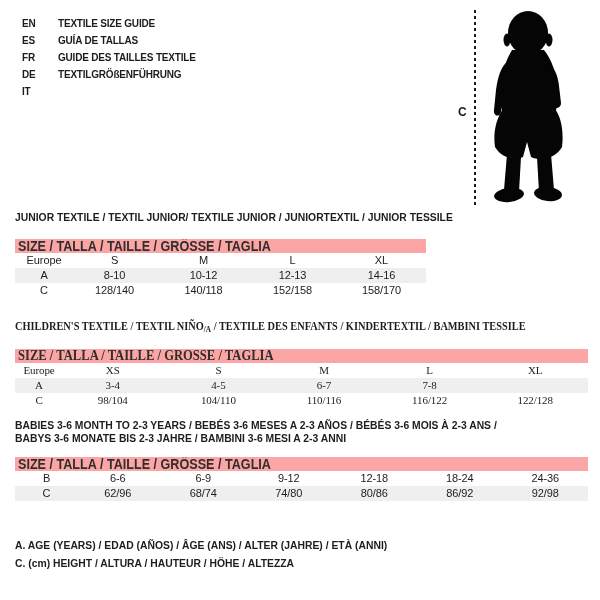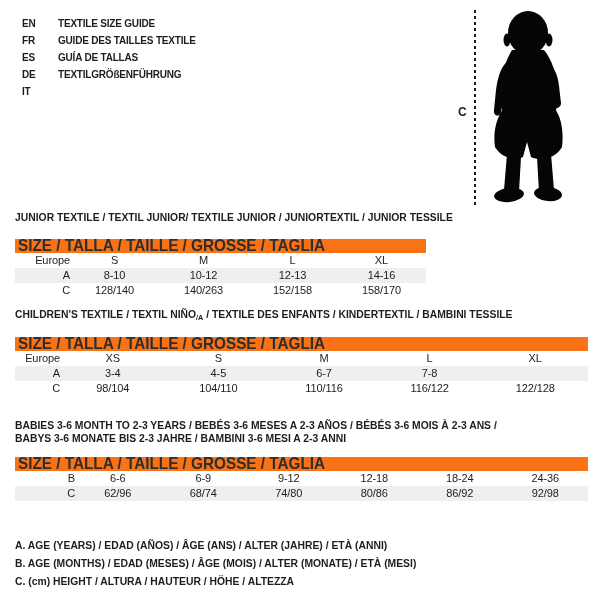--- a/index.html
+++ b/index.html
@@ -16,57 +16,57 @@
   
   .figure { position:absolute; left:452px; top:8px; width:140px; height:204px; }
   .dotted-line { position:absolute; left:22px; top:2px; width:2px; height:198px;
     background:repeating-linear-gradient(to bottom, #1a1a1a 0 3px, transparent 3px 6px); }
   .c-label { position:absolute; left:6px; top:97px; font-size:12px; font-weight:bold; }
   .baby-svg { position:absolute; left:30px; top:2px; }
 
   
   .section { position:absolute; left:15px; }
   .sec1 { top:211px; width:411px; }
-  .sec2 { top:308px; width:573px; }
+  .sec2 { top:320px; width:573px;font-family:Liberation Serif, serif; }
   .sec3 { top:419px; width:573px; }
   .sec-title { font-size:11.5px; font-weight:bold; line-height:13px; white-space:nowrap; }
   .cond { display:inline-block; transform:scaleX(0.9); transform-origin:0 50%; white-space:nowrap; }
   .subscript { font-size:8px; position:relative; top:2px; }
-  .size-bar { margin-top:15px; height:14px; line-height:14px; background:#f97316;
-    font-size:17px; font-weight:bold; color:#2e2e2e; padding-left:3px; overflow:hidden; }
+  .size-bar { margin-top:15px; height:14px; line-height:14px; background:#fca5a5;
+    font-size:14px; font-weight:bold; color:#2e2e2e; padding-left:3px; overflow:hidden; }
   .sec3 .size-bar { margin-top:12px; }
   .trow { display:grid; height:15px; line-height:15px; font-size:11px; letter-spacing:-0.1px; }
   .t1 .trow { grid-template-columns:55px repeat(4,1fr); }
   .t2 .trow { grid-template-columns:45px repeat(5,1fr); }
   .t3 .trow { grid-template-columns:60px repeat(6,1fr); }
-  .trow .rl { text-align:right; padding-left:3px; }
+  .trow .rl { text-align:center; padding-left:3px; }
   .trow .cell { text-align:center; }
   .trow.alt { background:#efefef; }
 
   
   .legend { position:absolute; left:15px; top:536px; }
   .legend-line { font-size:11.5px; font-weight:bold; line-height:18px; white-space:nowrap; }
 </style>
 </head>
 <body>
 
 <div class="page">
 
   <div class="lang-block">
     <div class="lang-row">
       <span class="lang-code">EN</span>
       <span class="lang-title">TEXTILE SIZE GUIDE</span>
     </div>
     <div class="lang-row">
+      <span class="lang-code">ES</span>
+      <span class="lang-title">GUÍA DE TALLAS</span>
+    </div>
+    <div class="lang-row">
       <span class="lang-code">FR</span>
       <span class="lang-title">GUIDE DES TAILLES TEXTILE</span>
-    </div>
-    <div class="lang-row">
-      <span class="lang-code">ES</span>
-      <span class="lang-title">GUÍA DE TALLAS</span>
     </div>
     <div class="lang-row">
       <span class="lang-code">DE</span>
       <span class="lang-title">TEXTILGRÖßENFÜHRUNG</span>
     </div>
     <div class="lang-row">
       <span class="lang-code">IT</span>
     </div>
   </div>
 
@@ -107,21 +107,21 @@
     <div class="trow alt">
       <span class="rl">A</span>
       <span class="cell">8-10</span>
       <span class="cell">10-12</span>
       <span class="cell">12-13</span>
       <span class="cell">14-16</span>
     </div>
     <div class="trow">
       <span class="rl">C</span>
       <span class="cell">128/140</span>
-      <span class="cell">140/263</span>
+      <span class="cell">140/118</span>
       <span class="cell">152/158</span>
       <span class="cell">158/170</span>
     </div>
   </div>
 
   <div class="section sec2 t2">
     <div class="sec-title">
       <span class="cond">
         <span>CHILDREN'S TEXTILE / TEXTIL NIÑO</span><span class="subscript">/A</span><span> / TEXTILE DES ENFANTS / KINDERTEXTIL / BAMBINI TESSILE</span>
       </span>
@@ -180,20 +180,17 @@
       <span class="cell">86/92</span>
       <span class="cell">92/98</span>
     </div>
   </div>
 
   <div class="legend">
     <div class="legend-line">
       <span class="cond">A. AGE (YEARS) / EDAD (AÑOS) / ÂGE (ANS) / ALTER (JAHRE) / ETÀ (ANNI)</span>
     </div>
     <div class="legend-line">
-      <span class="cond">B. AGE (MONTHS) / EDAD (MESES) / ÂGE (MOIS) / ALTER (MONATE) / ETÀ (MESI)</span>
-    </div>
-    <div class="legend-line">
       <span class="cond">C. (cm) HEIGHT / ALTURA / HAUTEUR / HÖHE / ALTEZZA</span>
     </div>
   </div>
 
 </div>
 
 </body></html>

